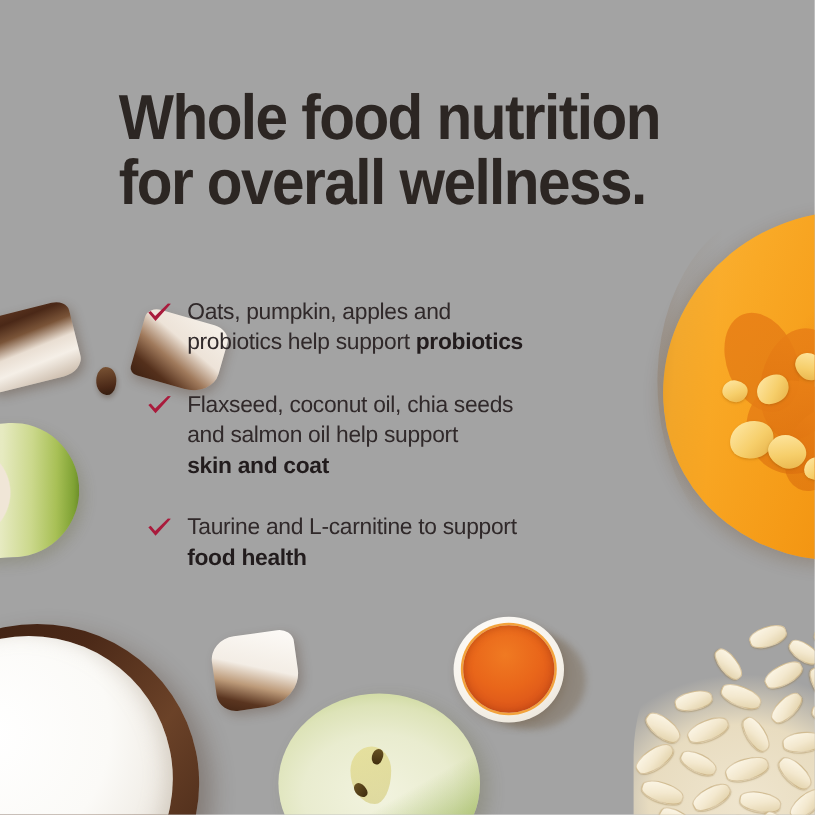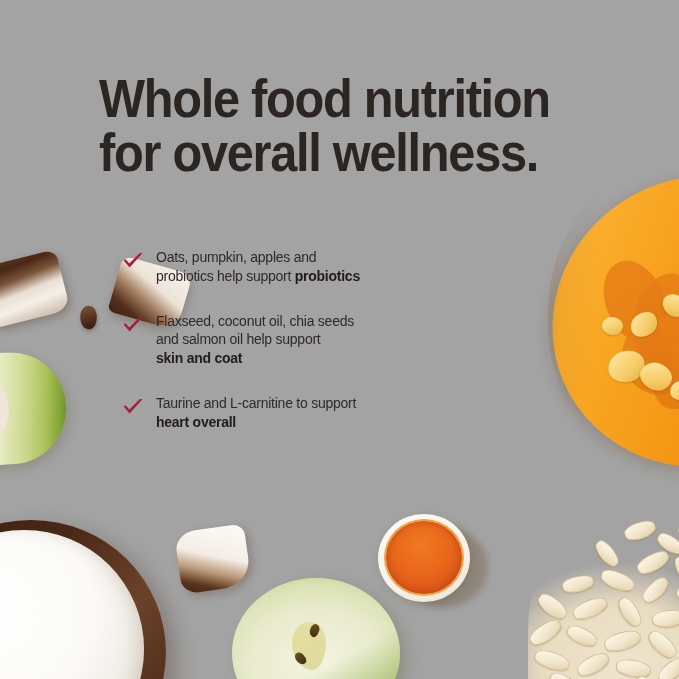--- a/index.html
+++ b/index.html
@@ -210,21 +210,21 @@
 
   #bullets {
     position: absolute;
     left: 122px; top: 248px;
     width: 460px;
   }
   .bullet {
     position: relative;
     padding-left: 34px;
     margin-bottom: 26px;
-    font-size: 14px;
+    font-size: 19px;
     line-height: 1.34;
     color: #30292A;
     letter-spacing: -0.25px;
   }
   .bullet:last-child { margin-bottom: 0; }
   .check-icon {
     position: absolute;
     left: 0; top: 4px;
     width: 22px; height: 20px;
   }
@@ -331,18 +331,18 @@
         </span>
         <span class="bullet-text">Flaxseed, coconut oil, chia seeds<br>and salmon oil help support<br><b>skin and coat</b></span>
       </li>
 
       <li class="bullet">
         <span class="check-icon">
           <svg viewBox="0 0 22 20" width="22" height="20" aria-hidden="true">
             <path d="M1.6 8.4 L7.6 15.4 L20.4 1.2 L17.9 1.0 L7.3 11.4 L3.6 7.2 Z" fill="#A91B3C"></path>
           </svg>
         </span>
-        <span class="bullet-text">Taurine and L-carnitine to support<br><b>heart overall</b></span>
+        <span class="bullet-text">Taurine and L-carnitine to support<br><b>food health</b></span>
       </li>
 
     </ul>
   </div>
 </div>
 
 </body></html>

